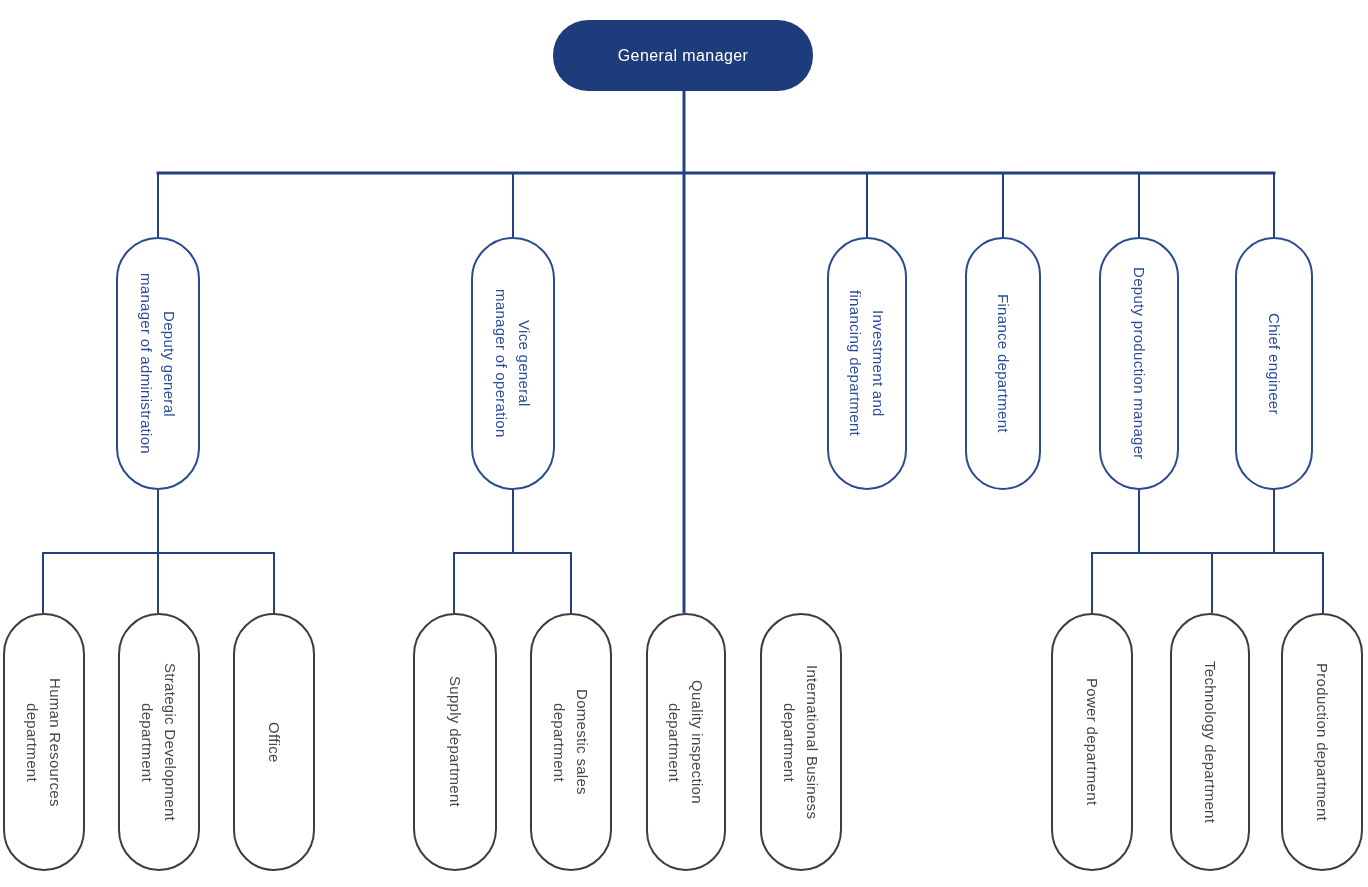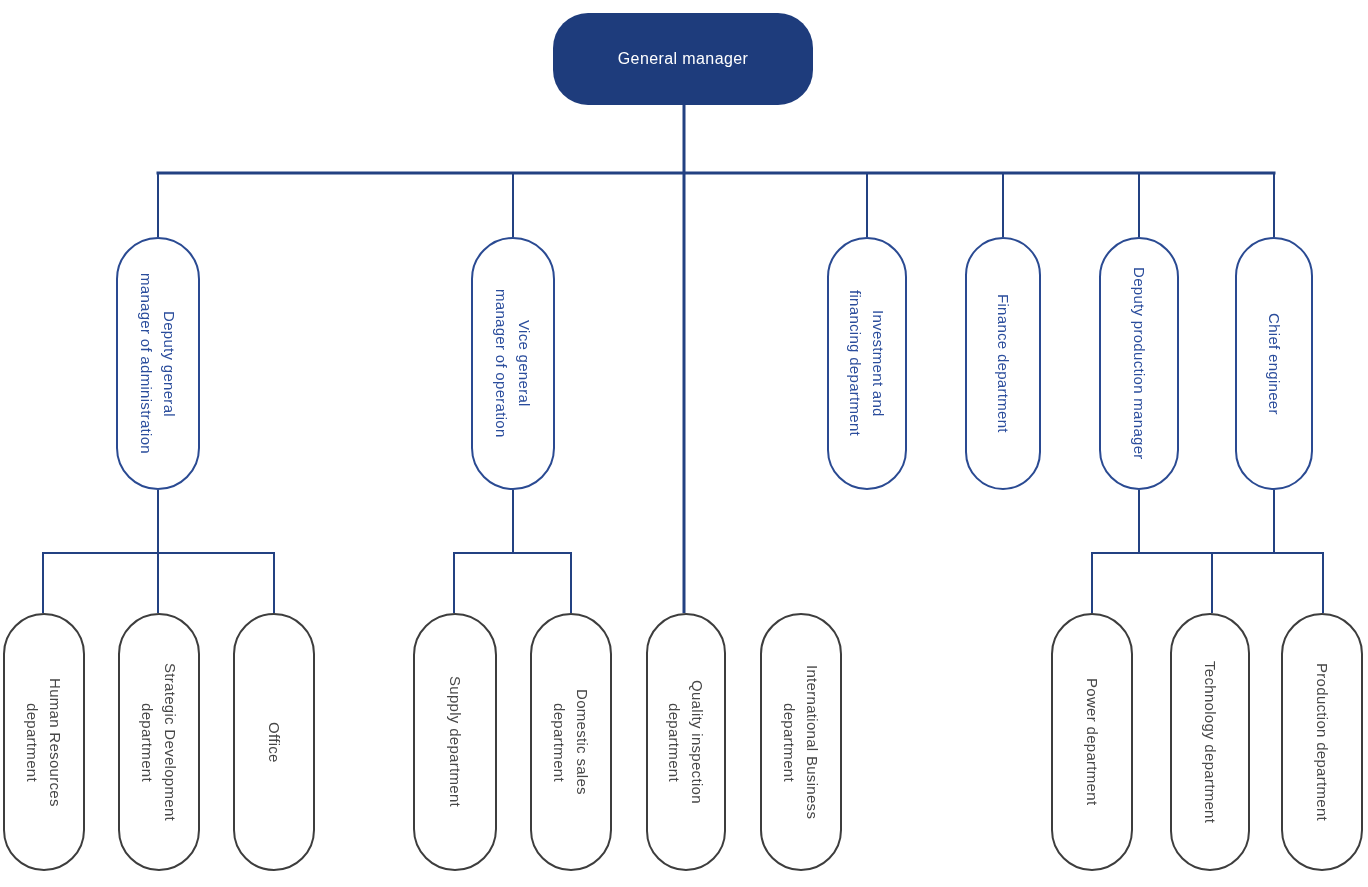--- a/index.html
+++ b/index.html
@@ -21,21 +21,21 @@
   #connectors{position:absolute;left:0;top:0;width:1368px;height:887px;}
   #connectors line{stroke:var(--line-blue);}
   #connectors line.w3{stroke-width:3;}
   #connectors line.w2{stroke-width:2;}
 
   .node{
     position:absolute;display:flex;align-items:center;justify-content:center;
     box-sizing:border-box;background:#fff;
   }
   .node.root{
-    left:553px;top:13px;width:260px;height:92px;border-radius:35px;
+    left:553px;top:20px;width:260px;height:71px;border-radius:35px;
     background:var(--root-fill);
   }
   .node.root .hlabel{
     color:var(--root-text);font-size:16px;letter-spacing:.4px;white-space:nowrap;
   }
   .node.pill{border-radius:44px;border:2px solid var(--branch-border);}
   .node.l2{top:237px;height:253px;}
   .node.l3{top:613px;height:258px;border-color:var(--leaf-border);}
   .vlabel{
     writing-mode:vertical-rl;text-orientation:mixed;

